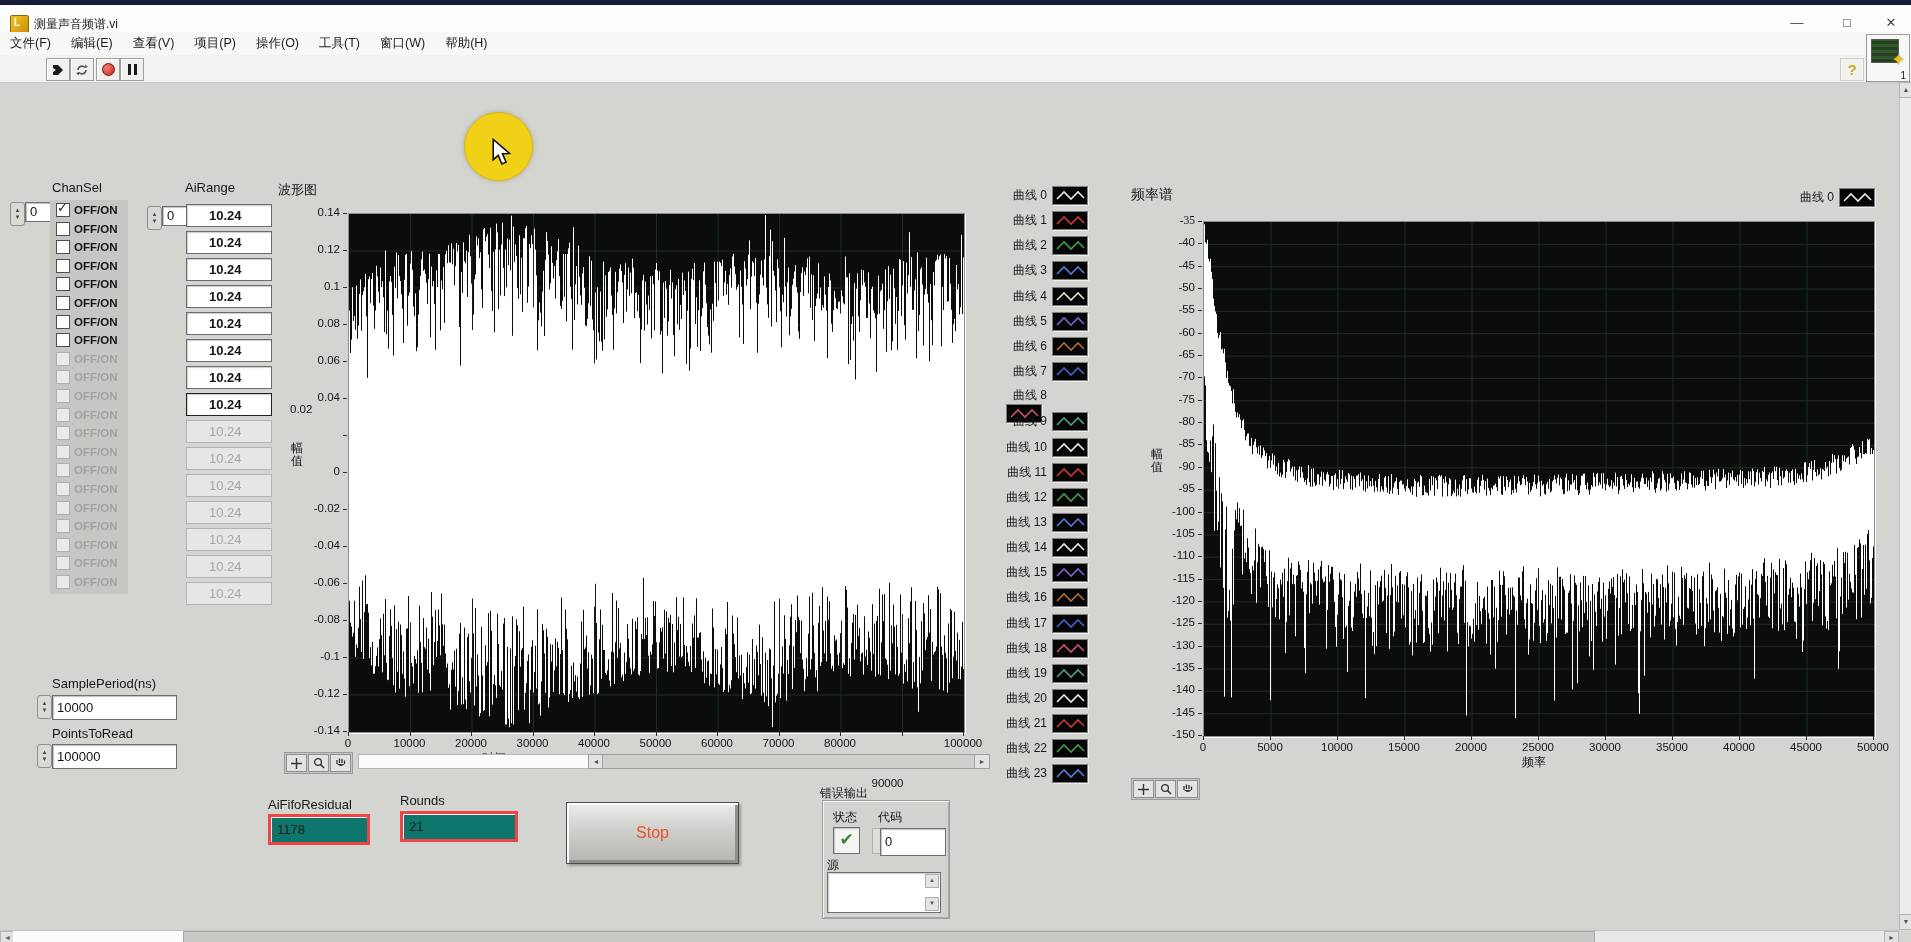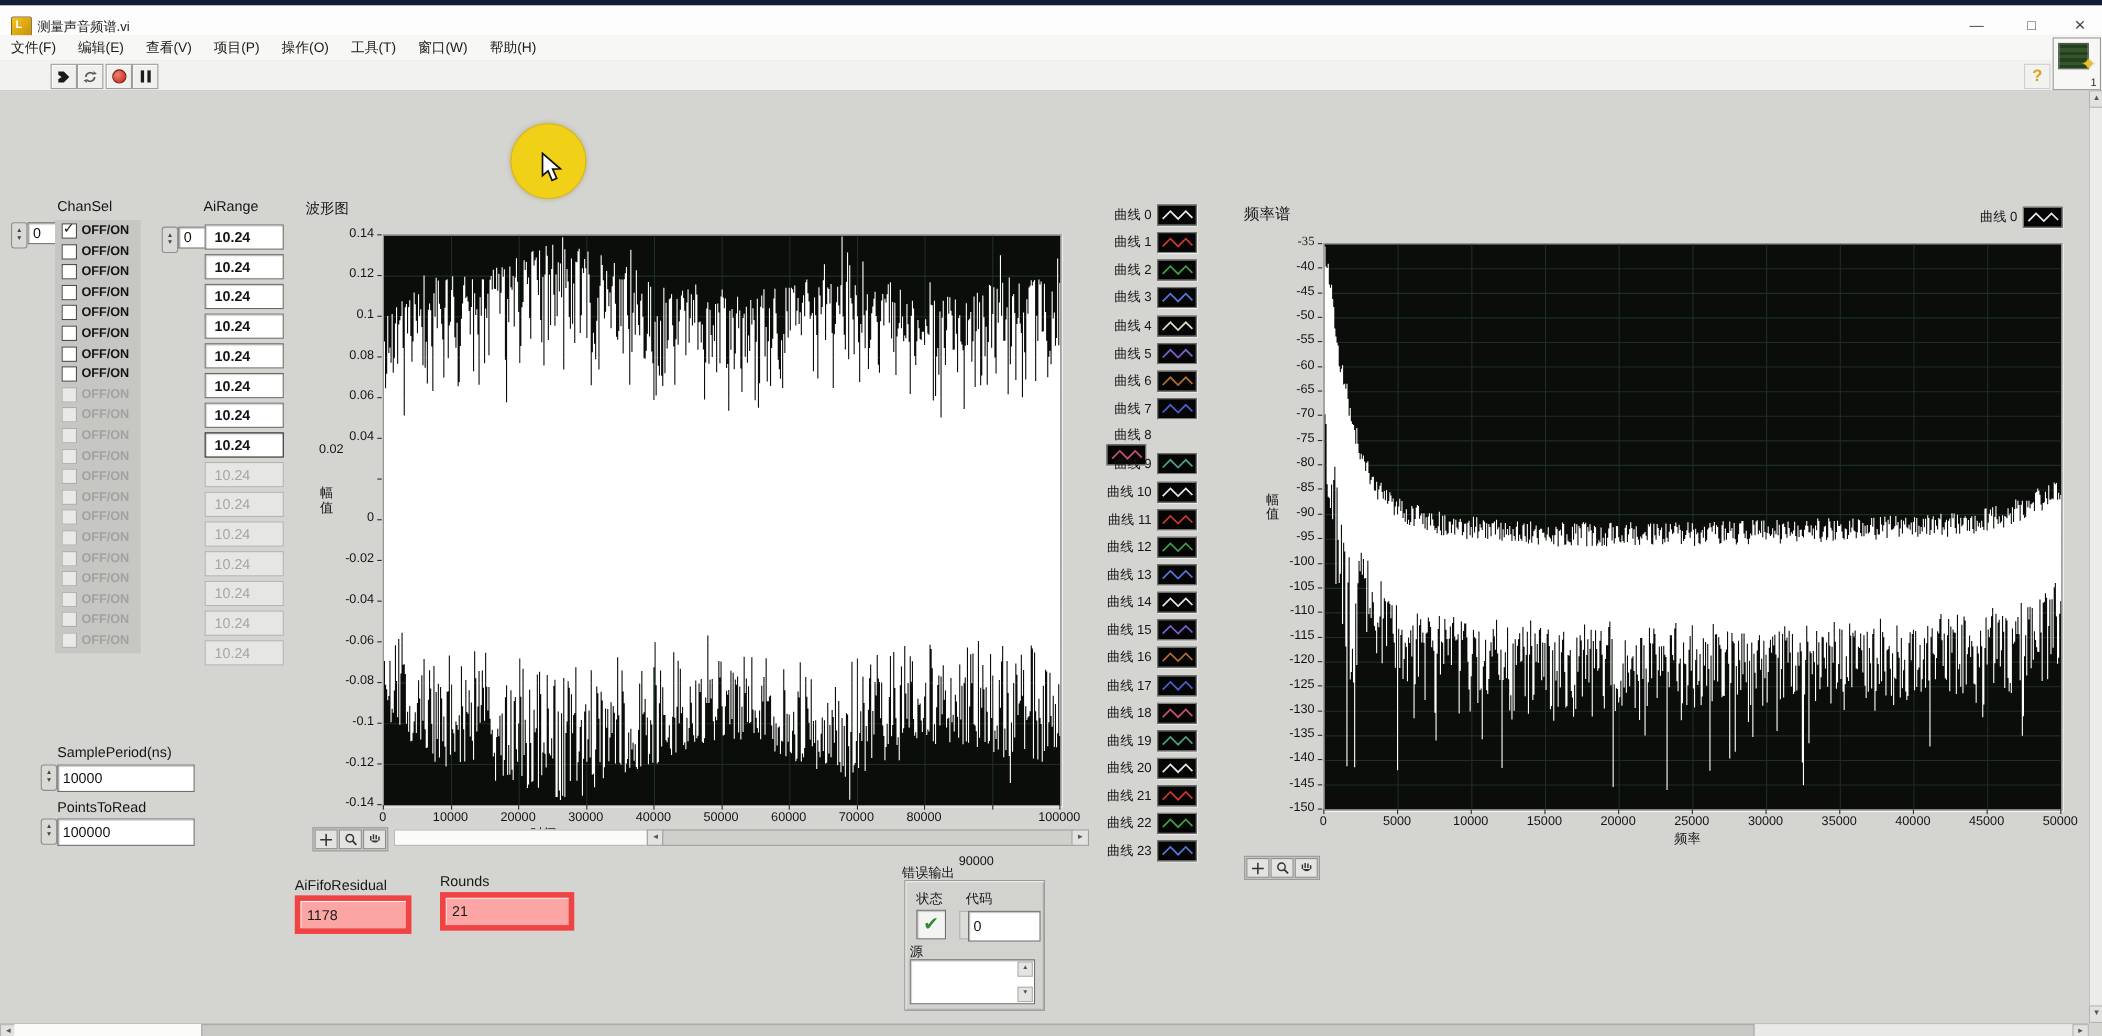--- a/index.html
+++ b/index.html
@@ -37,31 +37,31 @@
   .hs-white{position:absolute;left:13px;top:0;width:170px;height:12px;background:#fbfbfa;}
   .hs-thumb{position:absolute;left:183px;top:0;width:1410px;height:12px;background:#c9c9c6;border:1px solid #a8a8a6;}
   .hs-right{position:absolute;right:0;top:0;width:13px;height:12px;background:#e2e2e0;border:1px solid #b5b5b3;
             font-size:7px;color:#555;text-align:center;line-height:11px;}
   
   .lbl{font-size:13px;color:#161616;}
   .spinner{width:13px;height:22px;background:#d9d9d6;border:1px solid #8e8e8c;border-radius:3px;
            display:flex;flex-direction:column;align-items:center;justify-content:center;font-size:6px;color:#444;line-height:7px;}
   .numbox{background:#fff;border:1px solid #6f6f6d;box-shadow:inset 1px 1px 1px rgba(0,0,0,.25);
           font-size:13px;padding:2px 4px;color:#111;}
-  .gray-ind{background:#fca5a5;border:5px solid #ef4444;box-shadow:inset 1px 1px 0 #f4f4f2;
+  .gray-ind{background:#0f766e;border:3px solid #ef4444;box-shadow:inset 1px 1px 0 #f4f4f2;
             font-size:13px;padding:3px 6px;color:#1c1c1c;}
   .cb-row{position:absolute;display:flex;align-items:center;gap:4px;}
   .cb-box{width:12px;height:12px;background:#fff;border:1px solid #4e4e4c;position:relative;flex:0 0 auto;}
   .cb-box.dis{border-color:#aeaeac;background:#e9e9e7;}
   .cb-check{position:absolute;left:0px;top:-4px;font-size:13px;font-weight:bold;color:#222;}
   .cb-lbl{font-size:11.5px;font-weight:bold;color:#141414;white-space:nowrap;}
   .cb-lbl.dis{color:#a2a2a0;font-weight:bold;}
   .ai-box{position:absolute;width:62px;height:21px;background:#fff;border:1px solid #6c6c6a;
           box-shadow:inset 1px 1px 1px rgba(0,0,0,.2);font-size:13px;font-weight:bold;color:#151515;
-          line-height:21px;padding-left:8px;}
+          line-height:21px;padding-left:22px;}
   .ai-box.dis{background:#e6e6e4;color:#a6a6a4;border-color:#b3b3b1;font-weight:normal;box-shadow:none;}
   
   .graph-title{font-size:13px;color:#161616;}
   .ylab{font-size:12px;color:#161616;width:14px;line-height:13px;word-break:break-all;text-align:center;}
   .tick{position:absolute;font-size:11.5px;color:#141414;white-space:nowrap;}
   .tickmark{position:absolute;background:#2c2c2c;}
   .plot-frame{border:1px solid #8f8f8d;box-shadow:1px 1px 0 #fff;}
   .palette{display:flex;gap:1px;background:#c6c6c4;padding:1px;border:1px solid #9b9b99;}
   .pal-btn{width:19px;height:16px;background:#e3e3e1;border:1px solid #8f8f8d;display:flex;align-items:center;justify-content:center;}
   .legend-row{position:absolute;display:flex;align-items:center;}
@@ -678,20 +678,23 @@
           <path d="M2 7 Q6 11 9.5 7" fill="#333"></path>
         </svg>
       </div>
   </div>
 
   <div class="abs lbl" style="left:268px;top:797px;">AiFifoResidual</div>
   <div class="abs gray-ind" style="left:268px;top:814px;width:84px;height:19px;line-height:19px;">1178</div>
   <div class="abs lbl" style="left:400px;top:793px;">Rounds</div>
   <div class="abs gray-ind" style="left:400px;top:811px;width:100px;height:19px;line-height:19px;">21</div>
 
+  <div class="abs stop-btn">
+      <span>Stop</span>
+    </div>
 
   <div class="abs err-lbl" style="left:820px;top:785px;">错误输出</div>
   <div class="abs err-frame"></div>
   <div class="abs err-lbl" style="left:833px;top:809px;">状态</div>
   <div class="abs led" style="left:833px;top:827px;"><span>✔</span></div>
   <div class="abs err-lbl" style="left:878px;top:809px;">代码</div>
   <div class="abs" style="left:872px;top:828px;width:8px;height:24px;background:#dcdcd9;border:1px solid #b0b0ae;"></div>
   <div class="abs numbox" style="left:880px;top:828px;width:56px;height:22px;line-height:22px;">0</div>
   <div class="abs err-lbl" style="left:827px;top:857px;">源</div>
   <div class="abs src-box" style="left:827px;top:872px;width:112px;height:39px;">

